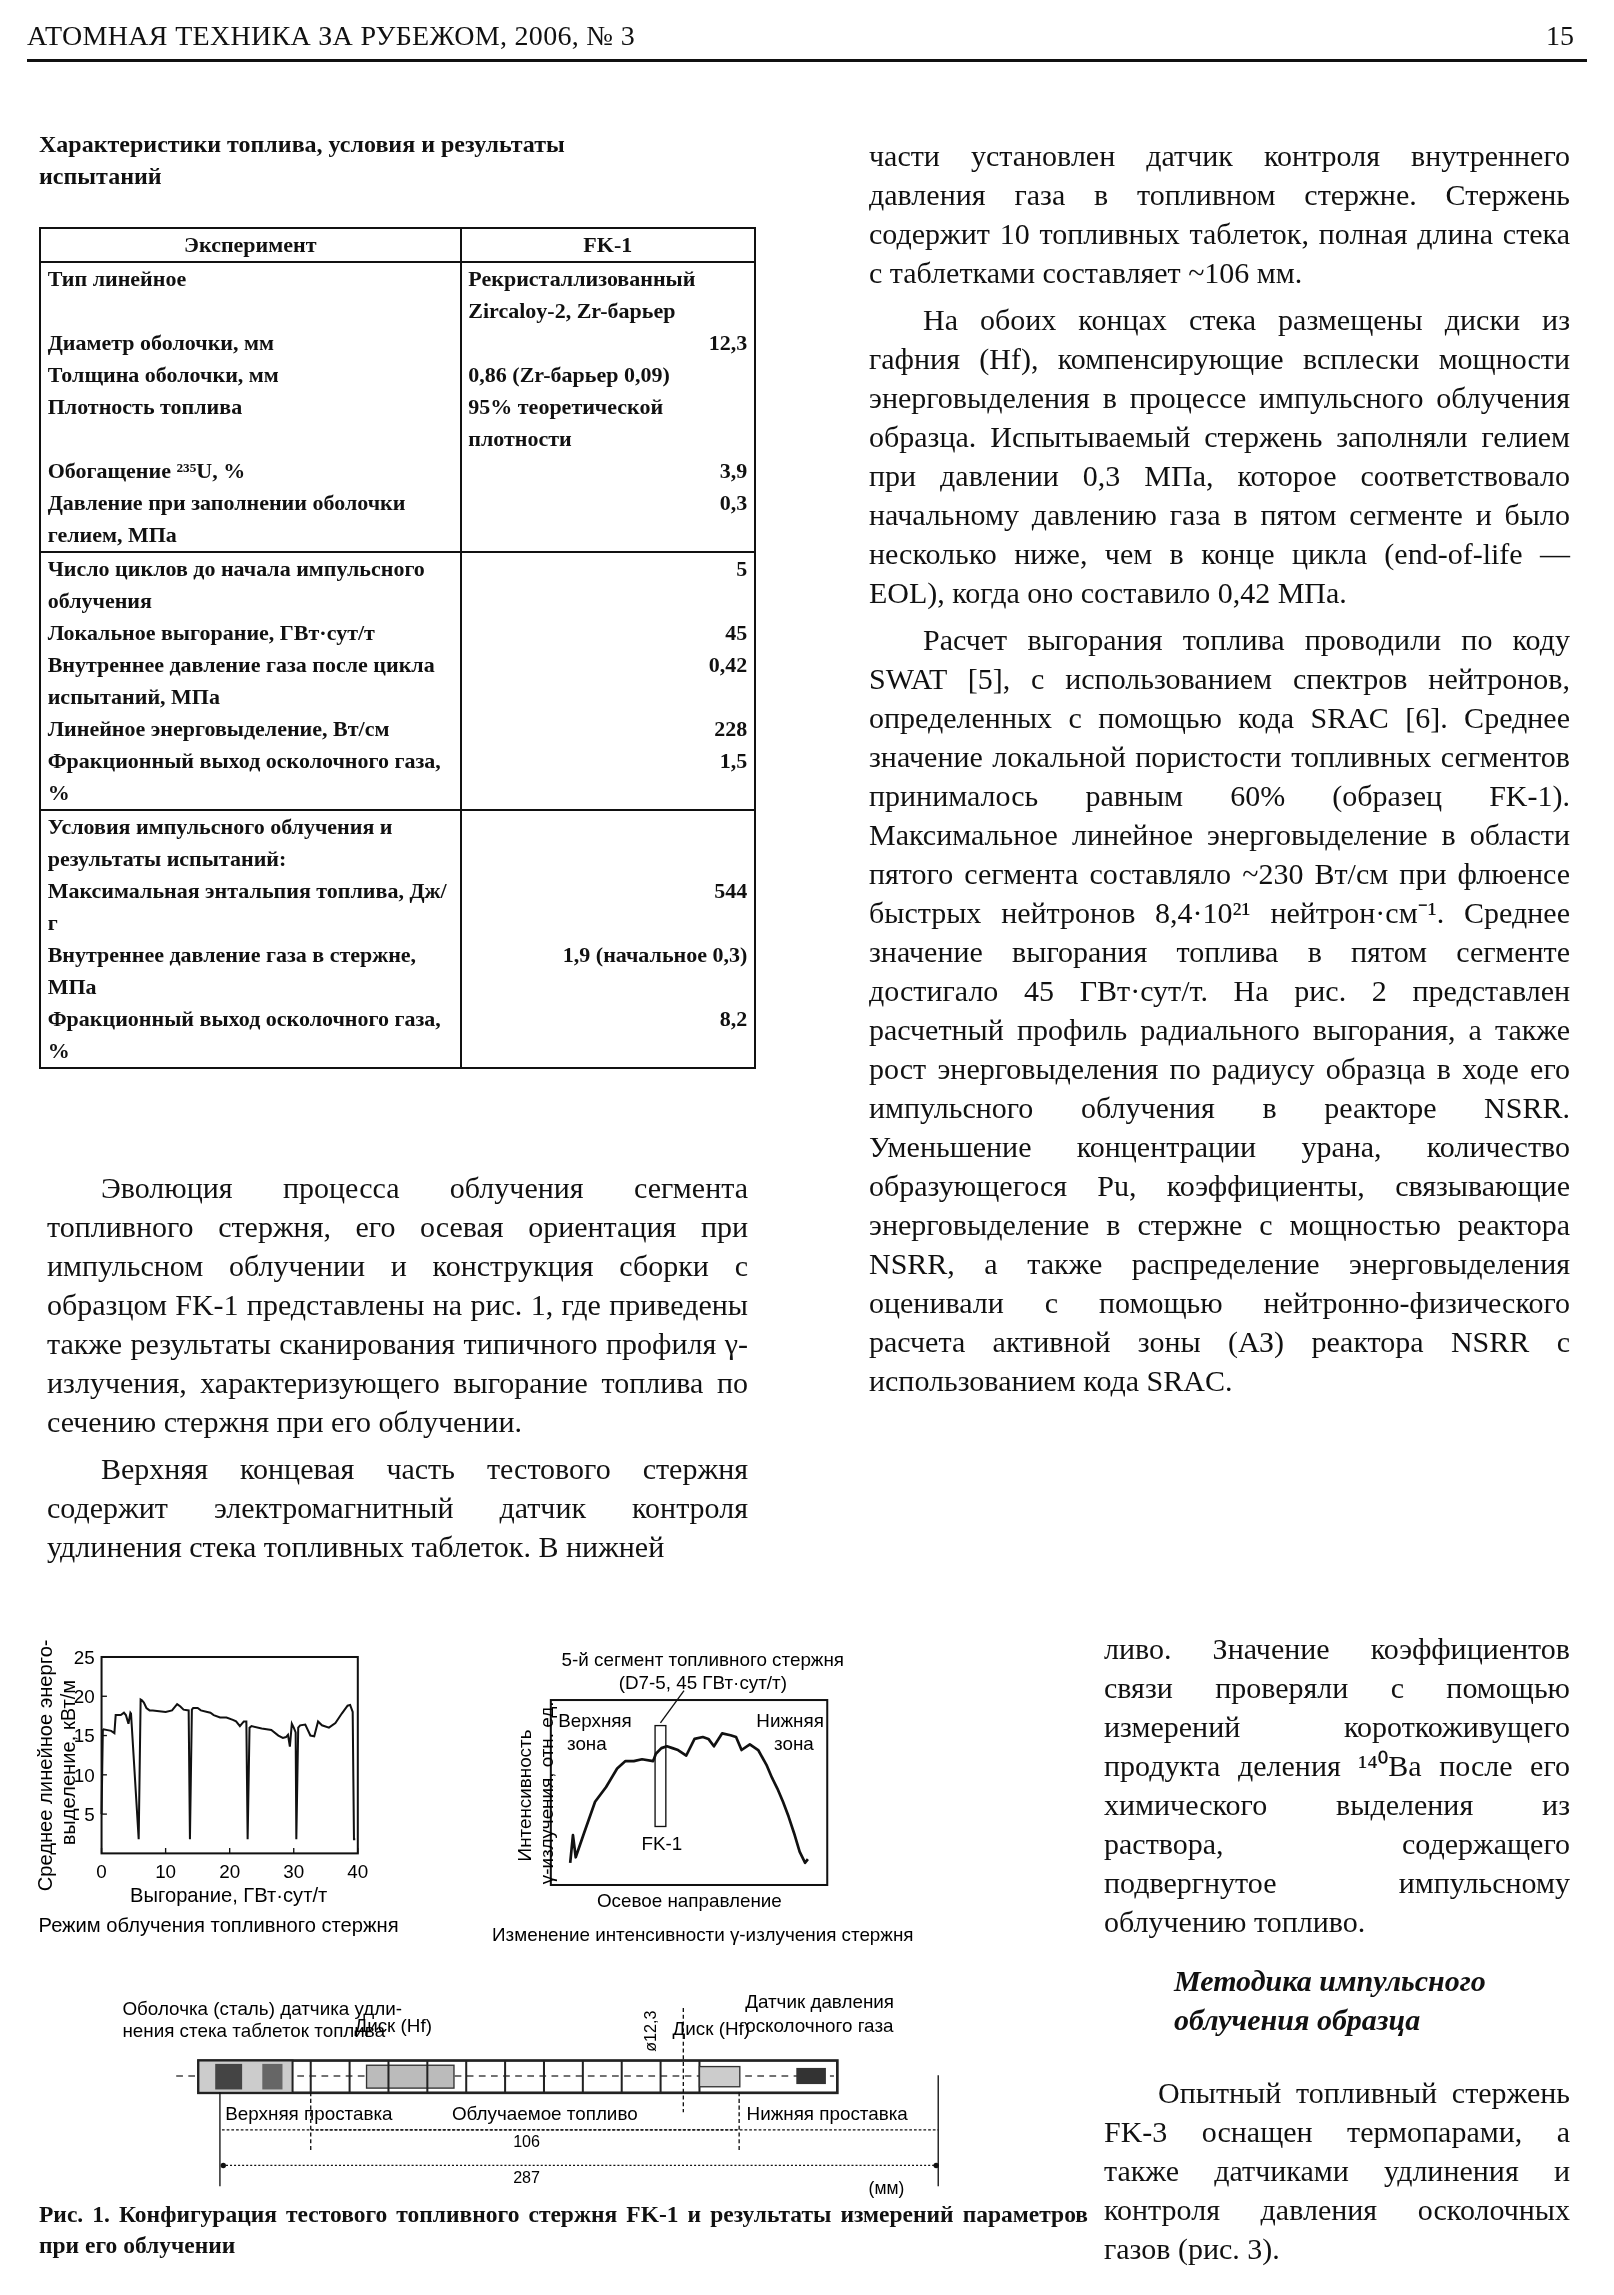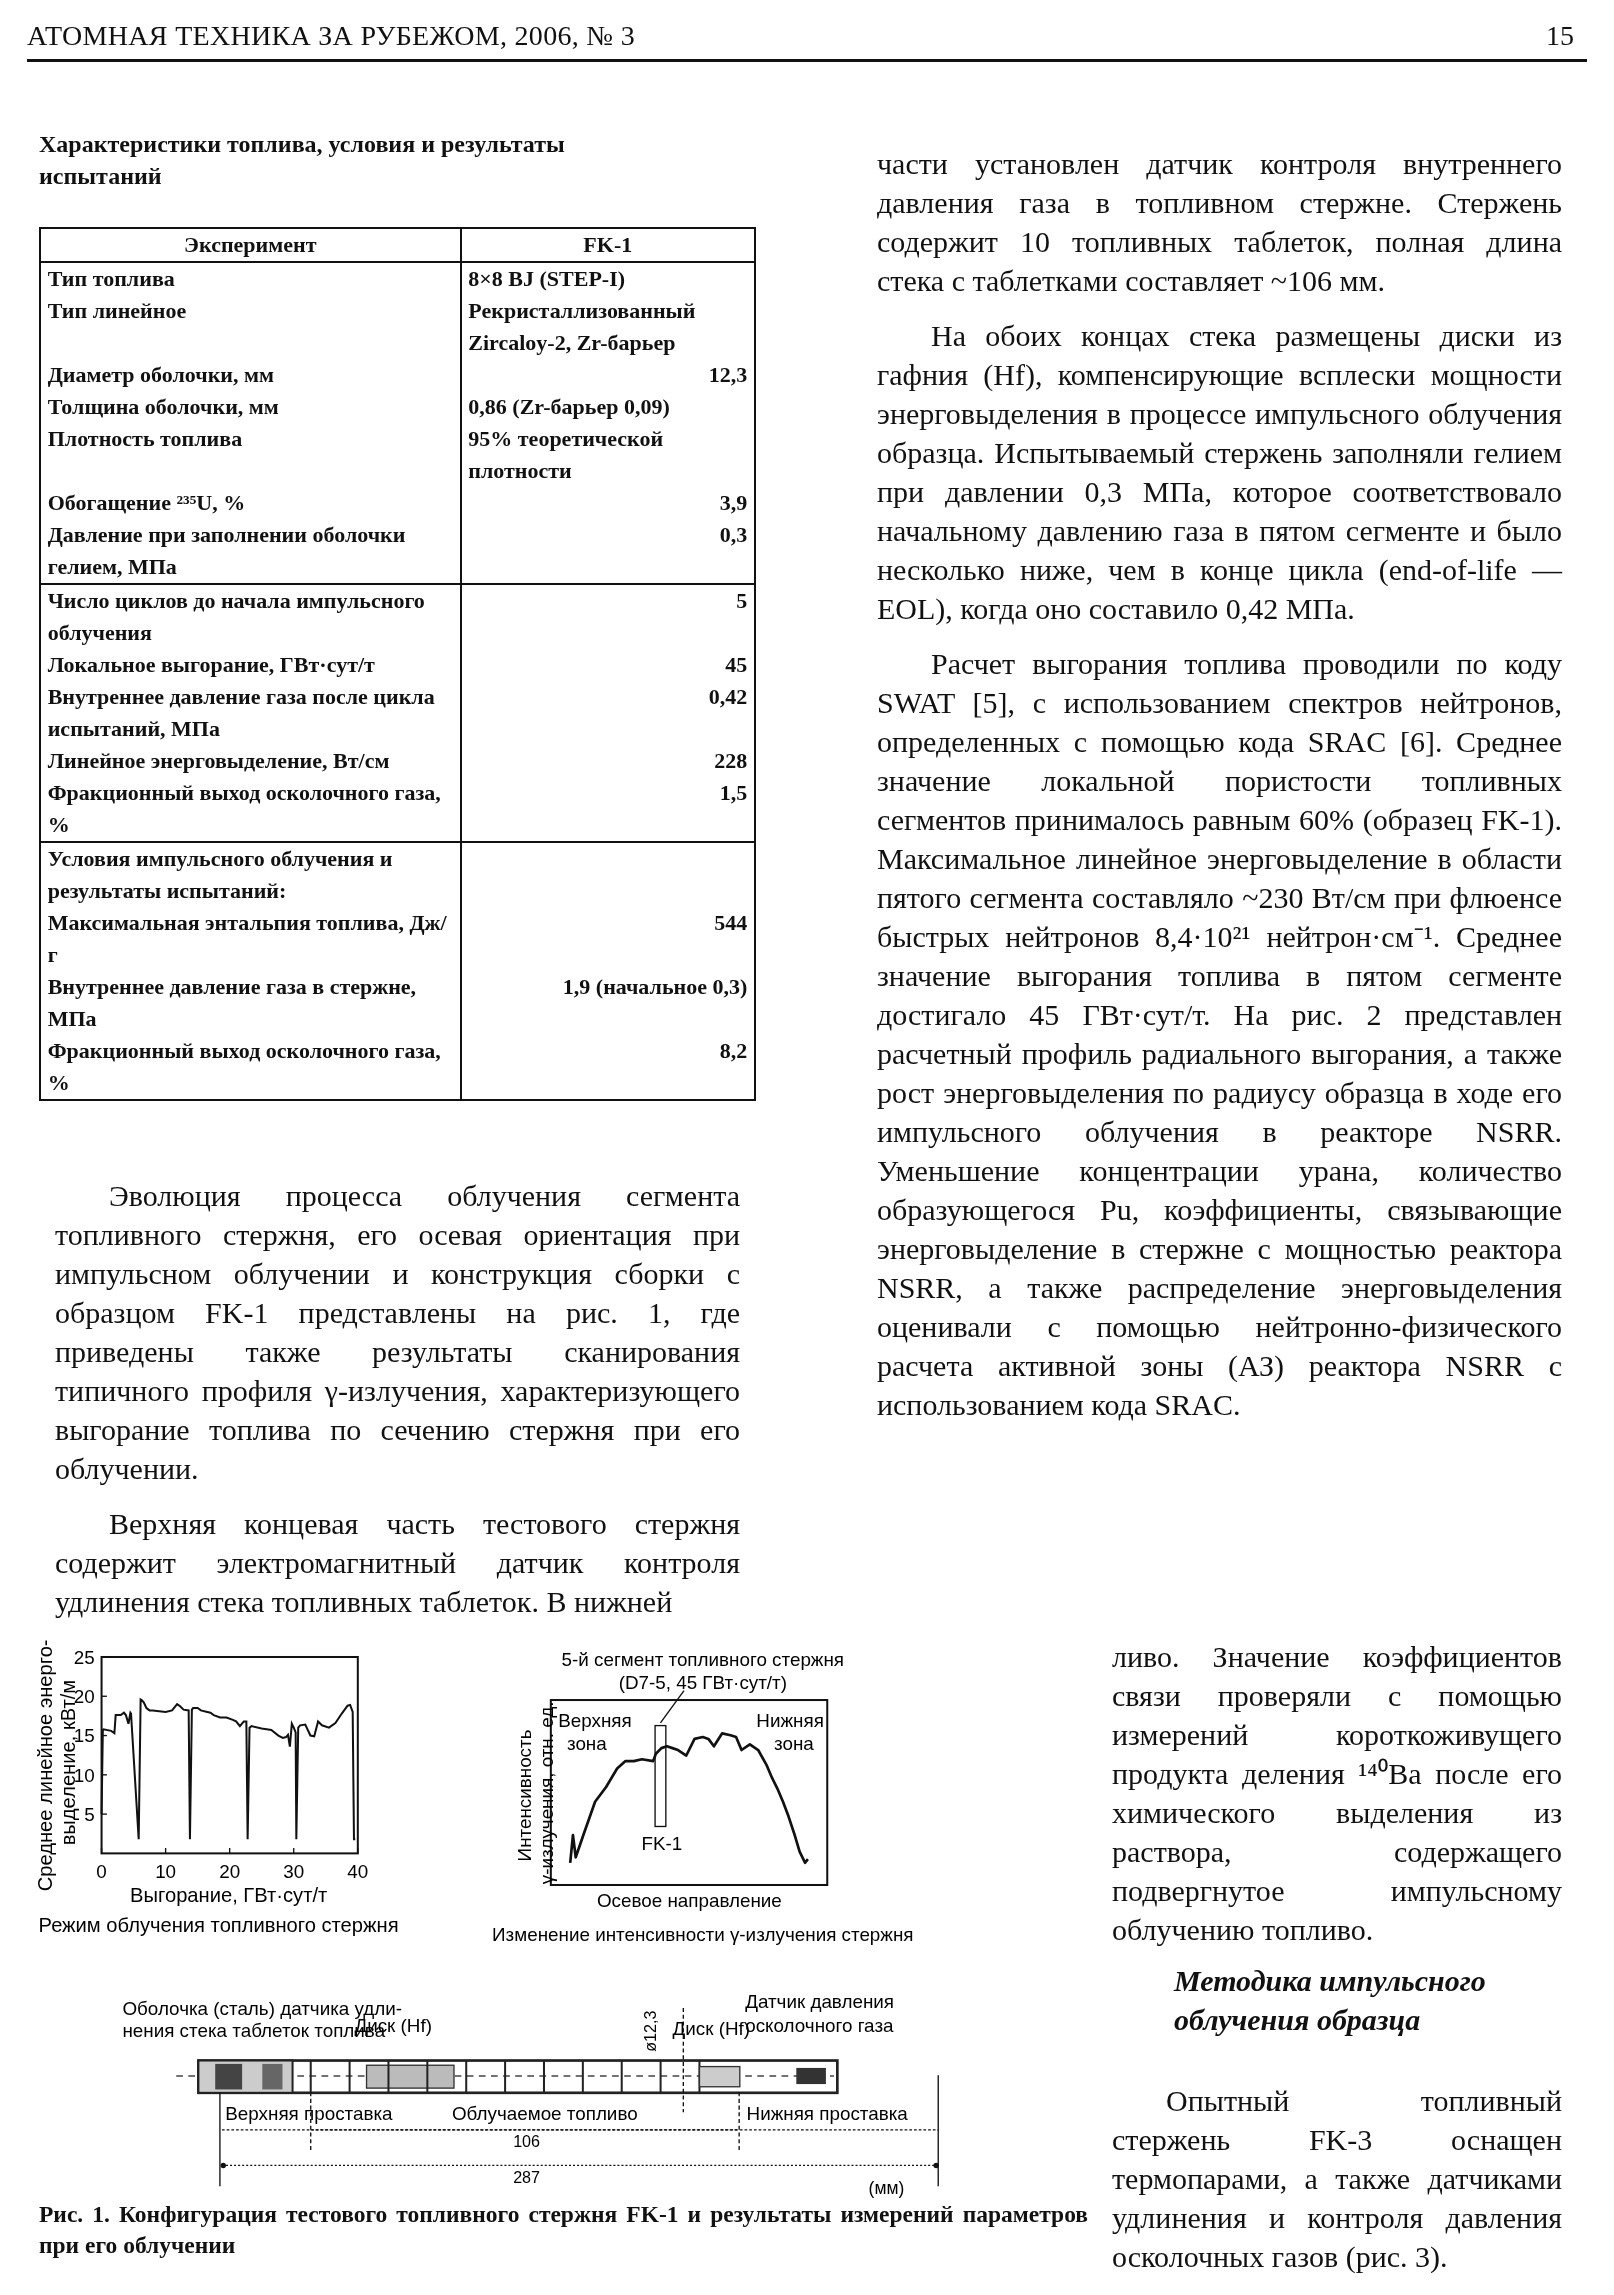--- a/index.html
+++ b/index.html
@@ -10,21 +10,21 @@
   .rule { left: 27px; top: 59px; width: 1560px; height: 3.4px; background: #111; }
   .tcap { left: 39px; top: 128px; width: 646px; font-weight: bold; font-size: 24px; line-height: 32px; }
   table.spec { position: absolute; left: 39px; top: 227px; width: 717px; border-collapse: collapse; font-size: 22px; line-height: 32px; }
   table.spec td, table.spec th { border-left: 2px solid #111; border-right: 2px solid #111; padding: 0 6.7px; vertical-align: top; font-weight: bold; }
   table.spec th { border-top: 2px solid #111; border-bottom: 2px solid #111; text-align: center; }
   table.spec td.v { text-align: right; width: 279px; }
   table.spec td.v.l { text-align: left; }
   table.spec tr.sep td { border-top: 2px solid #111; }
   table.spec tr.last td { border-bottom: 2.7px solid #111; }
   .col { font-size: 30px; line-height: 39px; text-align: justify; }
-  .col p { margin: 16px; text-indent: 54px; }
+  .col p { margin: 8px; text-indent: 54px; }
   .col p.ni { text-indent: 0; }
   .left-text { left: 39px; top: 1160px; width: 717px; }
   .right-text { left: 861px; top: 128px; width: 717px; }
   .right-narrow { left: 1096px; top: 1621px; width: 482px; }
   .h-ital { left: 1174px; top: 1961px; width: 417px; font-style: italic; font-weight: bold; font-size: 30px; line-height: 39px; }
   .right-last { left: 1096px; top: 2065px; width: 482px; }
   .fig { font-family: "Liberation Sans", sans-serif; }
   .figcap { left: 39px; top: 2233px; width: 1049px; font-weight: bold; font-size: 23.5px; line-height: 31px; text-align: justify; }
   .figcap .lbl { font-weight: bold; }
 </style>
@@ -37,24 +37,20 @@
 
 <div class="abs tcap">Характеристики топлива, условия и результаты испытаний</div>
 <table class="spec">
   <thead>
     <tr>
       <th>Эксперимент</th>
       <th>FK-1</th>
     </tr>
   </thead>
   <tbody id="tbody">
-      <tr>
-        <td>Тип топлива</td>
-        <td class="v l">8×8 BJ (STEP-I)</td>
-      </tr>
       <tr>
         <td>Тип линейное</td>
         <td class="v l">Рекристаллизованный Zircaloy-2, Zr-барьер</td>
       </tr>
       <tr>
         <td>Диаметр оболочки, мм</td>
         <td class="v">12,3</td>
       </tr>
       <tr>
         <td>Толщина оболочки, мм</td>

